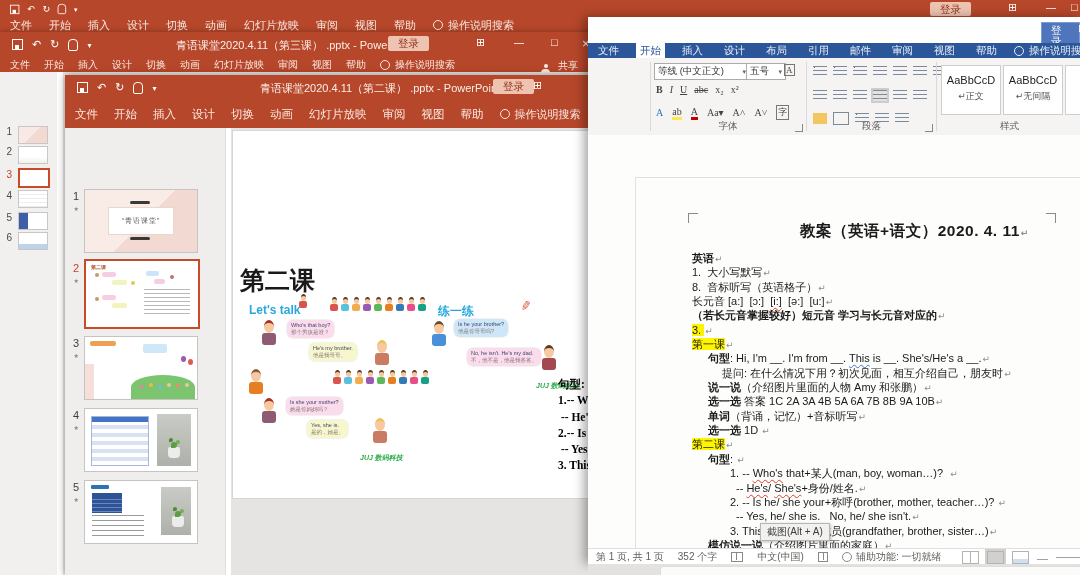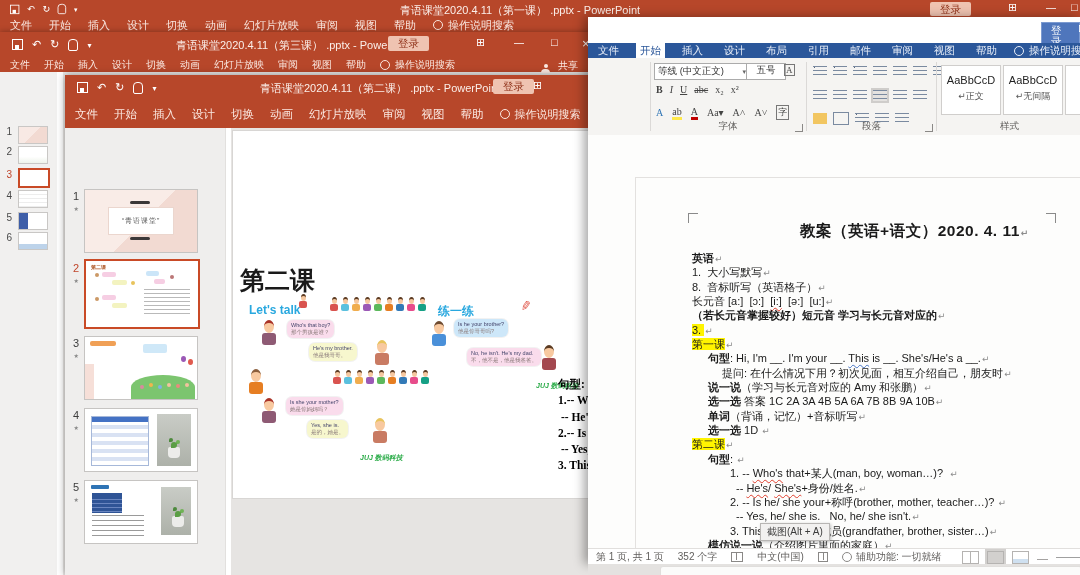--- a/index.html
+++ b/index.html
@@ -230,21 +230,20 @@
 
   <section class="abs" id="w1">
     <div class="tb">
       <div class="qat">
         <span class="icsave"></span>
         <span class="ic ic-undo"></span>
         <span class="ic ic-redo"></span>
         <span class="ic-touch"></span>
         <span class="ic ic-drop"></span>
       </div>
-      <span class="wtitle">青语课堂2020.4.11（第一课） .pptx - PowerPoint</span>
       <span class="login-ppt">登录</span>
       <span class="ic ic-rops c1"></span>
       <span class="ic ic-min c2"></span>
       <span class="ic ic-max c3"></span>
     </div>
     <div class="mrow">
       <span style="display:flex">
           <span class="menuitem">文件</span>
           <span class="menuitem">开始</span>
           <span class="menuitem">插入</span>
@@ -505,21 +504,21 @@
     </div>
 
     <div class="ribbon">
       <span class="rsep" style="left:62px;"></span>
 
       <div class="rgroup" style="left:64px;width:152px;">
         <div class="combo" style="left:2px;top:5px;width:88px;">
           <span>等线 (中文正文)</span>
             <span class="car">▾</span>
         </div>
-        <div class="combo" style="left:94px;top:5px;width:32px;flex-direction:column;">
+        <div class="combo" style="left:94px;top:5px;width:32px;">
           <span>五号</span>
             <span class="car">▾</span>
         </div>
         <span class="aic boxed" style="position:absolute;left:132px;top:6px;">A</span>
         <div class="fbtnrow" style="left:4px;top:26px;">
             <span class="fbtn">B</span>
             <span class="fbtn">I</span>
             <span class="fbtn">U</span>
             <span class="fbtn">abc</span>
             <span class="fbtn">x₂</span>
@@ -593,23 +592,23 @@
       <span class="cropmark cm-tr"></span>
       <div class="doclines">
           <div class="docline center doctitle" style="padding-left: 0px;"><span>教案（英语+语文）2020. 4. 11</span><span class="pmark">↵</span></div>
           <div class="docline" style="padding-left: 0px;"><span class="b">英语</span><span class="pmark">↵</span></div>
           <div class="docline" style="padding-left: 0px;"><span>1.  大小写默写</span><span class="pmark">↵</span></div>
           <div class="docline" style="padding-left: 0px;"><span>8.  音标听写（英语格子）</span><span class="pmark">↵</span></div>
           <div class="docline" style="padding-left: 0px;"><span>长元音 [a:]  [ɔ:]  </span><span class="sp-r">[i:]</span><span>  [ə:]  [u:]</span><span class="pmark">↵</span></div>
           <div class="docline" style="padding-left: 0px;"><span class="b">（若长元音掌握较好）短元音 学习与长元音对应的</span><span class="pmark">↵</span></div>
           <div class="docline" style="padding-left: 0px;"><span class="hl">3. </span><span class="pmark">↵</span></div>
           <div class="docline" style="padding-left: 0px;"><span class="hl">第一课</span><span class="pmark">↵</span></div>
-          <div class="docline" style="padding-left: 16px;"><span class="b">句型</span><span>: Hi, I'm __. I'm your __. </span><span class="sp-b">This</span><span> is __. She's/He's a __.</span><span class="pmark">↵</span></div>
+          <div class="docline" style="padding-left: 16px;"><span class="b">句型</span><span>: Hi, I'm __. I'm from __. </span><span class="sp-b">This</span><span> is __. She's/He's a __.</span><span class="pmark">↵</span></div>
           <div class="docline" style="padding-left: 30px;"><span>提问: 在什么情况下用？初次见面，相互介绍自己，朋友时</span><span class="pmark">↵</span></div>
-          <div class="docline" style="padding-left: 16px;"><span class="b">说一说</span><span>（学习与长元音对应的 Amy 和张鹏）</span><span class="pmark">↵</span></div>
+          <div class="docline" style="padding-left: 16px;"><span class="b">说一说</span><span>（介绍图片里面的人物 Amy 和张鹏）</span><span class="pmark">↵</span></div>
           <div class="docline" style="padding-left: 16px;"><span class="b">选一选</span><span> 答案 1C 2A 3A 4B 5A 6A 7B 8B 9A 10B</span><span class="pmark">↵</span></div>
           <div class="docline" style="padding-left: 16px;"><span class="b">单词</span><span>（背诵，记忆）+音标听写</span><span class="pmark">↵</span></div>
           <div class="docline" style="padding-left: 16px;"><span class="b">选一选</span><span> 1D </span><span class="pmark">↵</span></div>
           <div class="docline" style="padding-left: 0px;"><span class="hl">第二课</span><span class="pmark">↵</span></div>
           <div class="docline" style="padding-left: 16px;"><span class="b">句型</span><span>: </span><span class="pmark">↵</span></div>
           <div class="docline" style="padding-left: 38px;"><span>1. -- </span><span class="sp-r">Who's</span><span> that+某人(man, boy, woman…)?  </span><span class="pmark">↵</span></div>
           <div class="docline" style="padding-left: 44px;"><span>-- </span><span class="sp-r">He's</span><span>/ </span><span class="sp-r">She's</span><span>+身份/姓名.</span><span class="pmark">↵</span></div>
           <div class="docline" style="padding-left: 38px;"><span>2. -- Is he/ she your+称呼(brother, mother, teacher…)? </span><span class="pmark">↵</span></div>
           <div class="docline" style="padding-left: 44px;"><span>-- Yes, he/ she is.   No, he/ she isn't.</span><span class="pmark">↵</span></div>
           <div class="docline" style="padding-left: 38px;"><span>3. This is my+家庭成员(grandfather, brother, sister…)</span><span class="pmark">↵</span></div>

